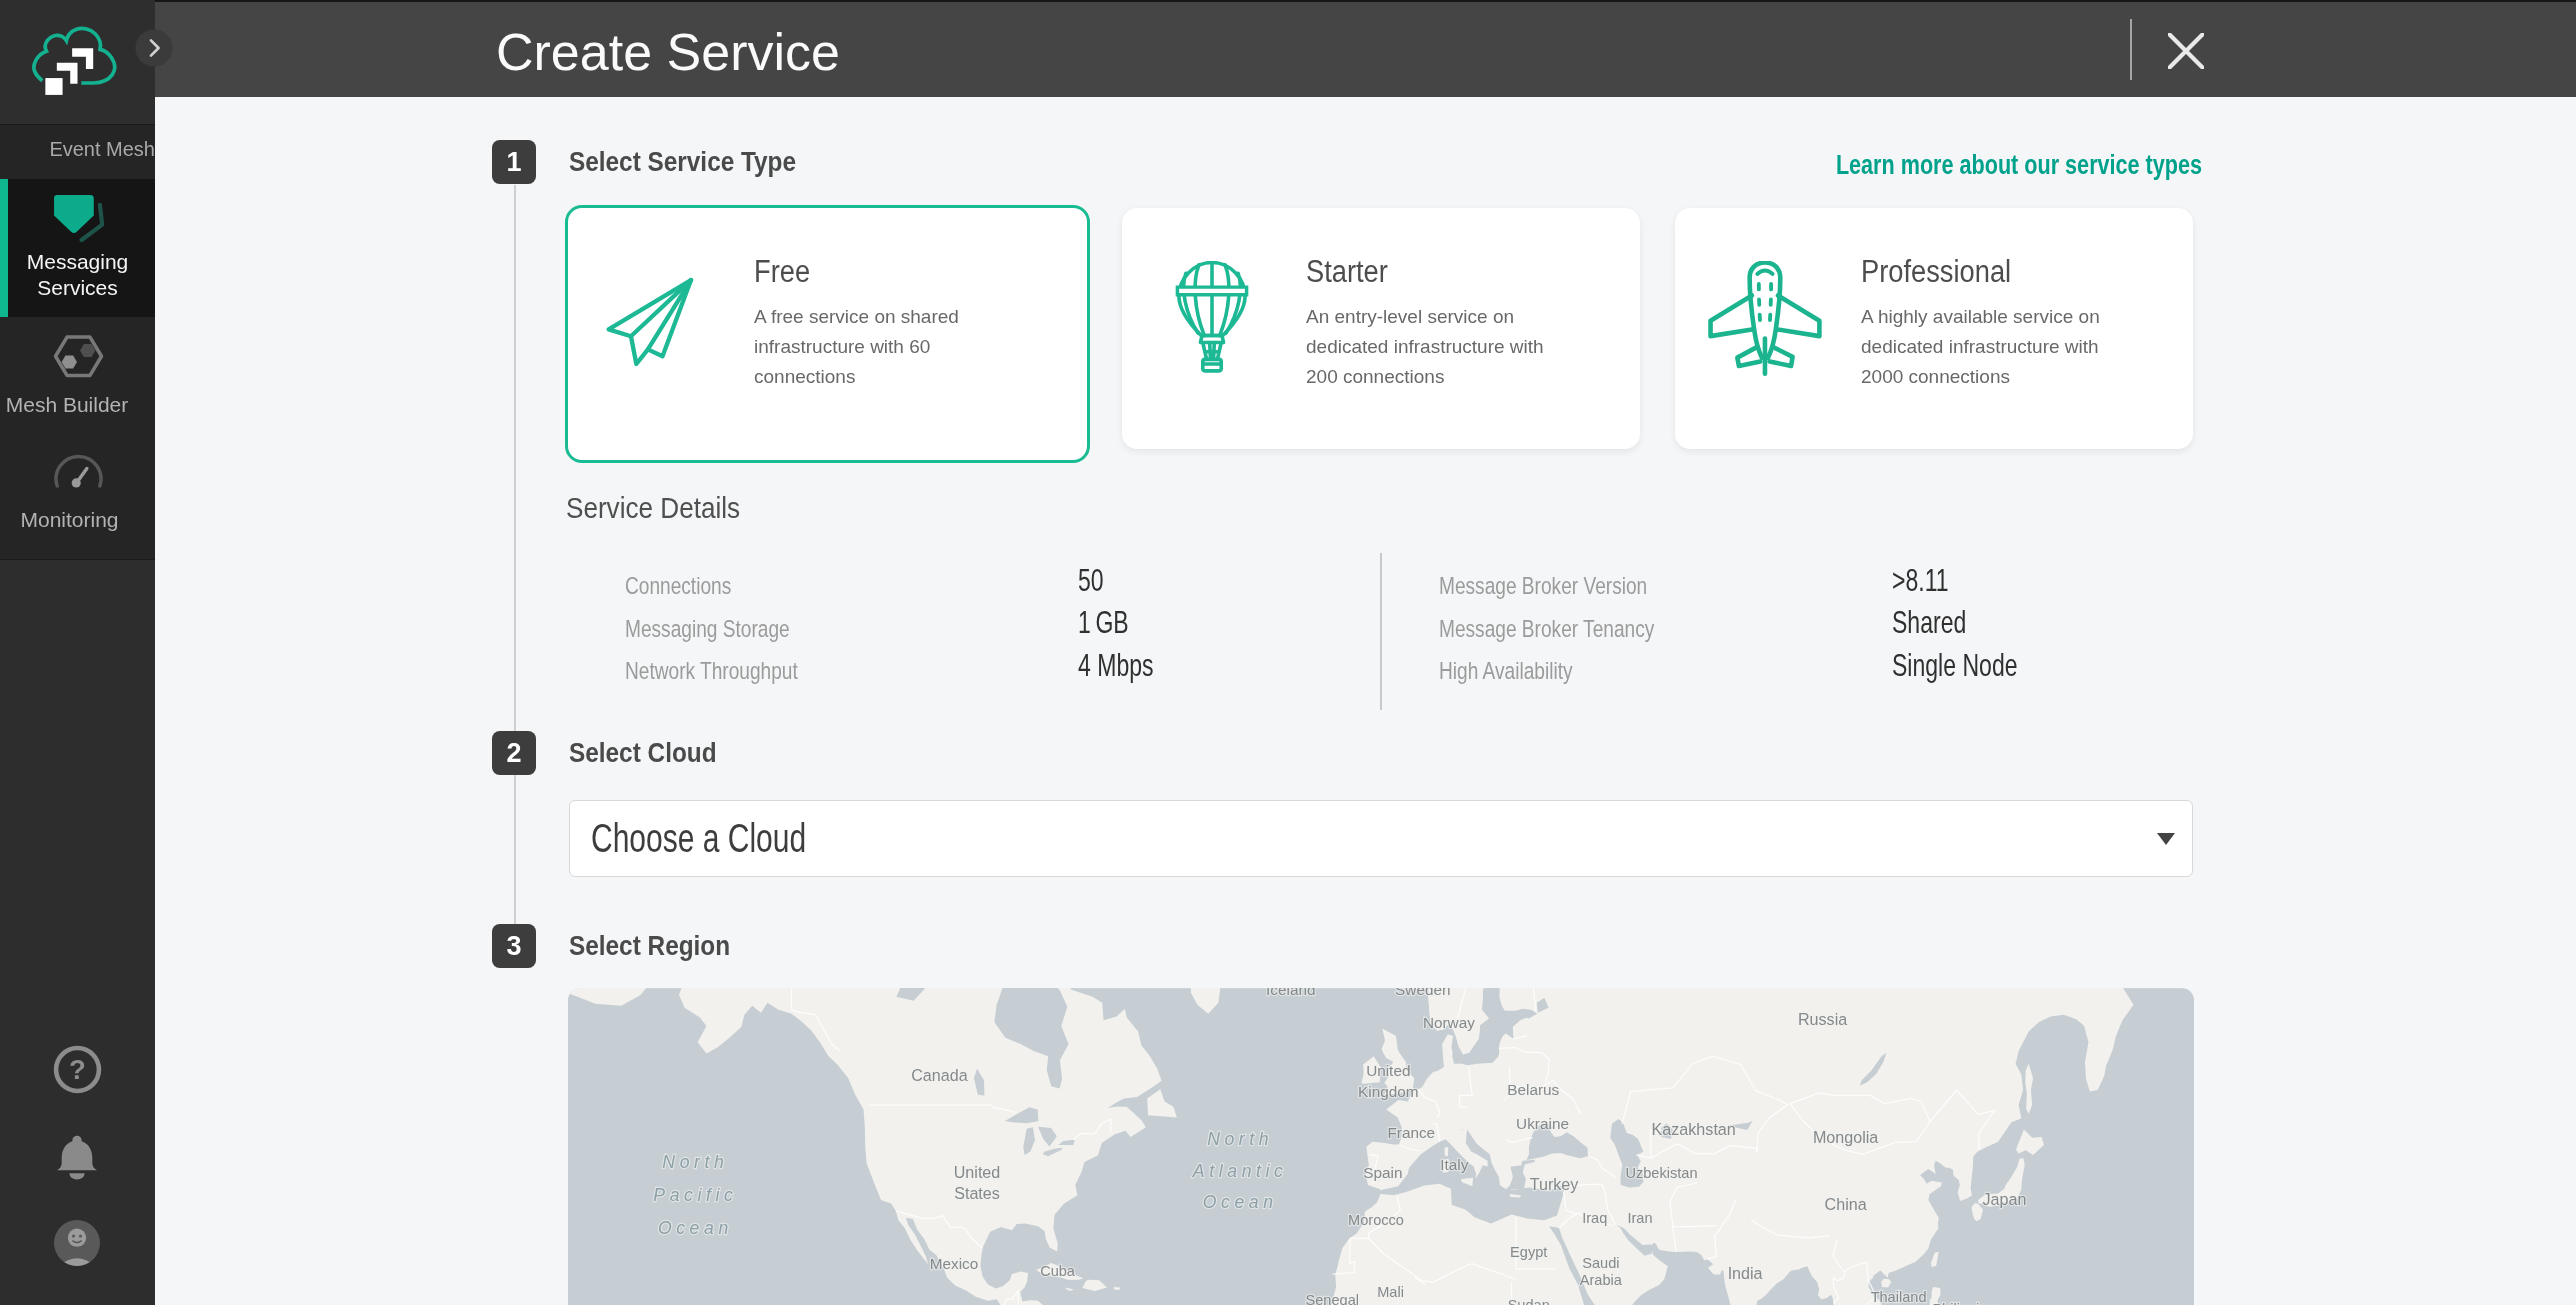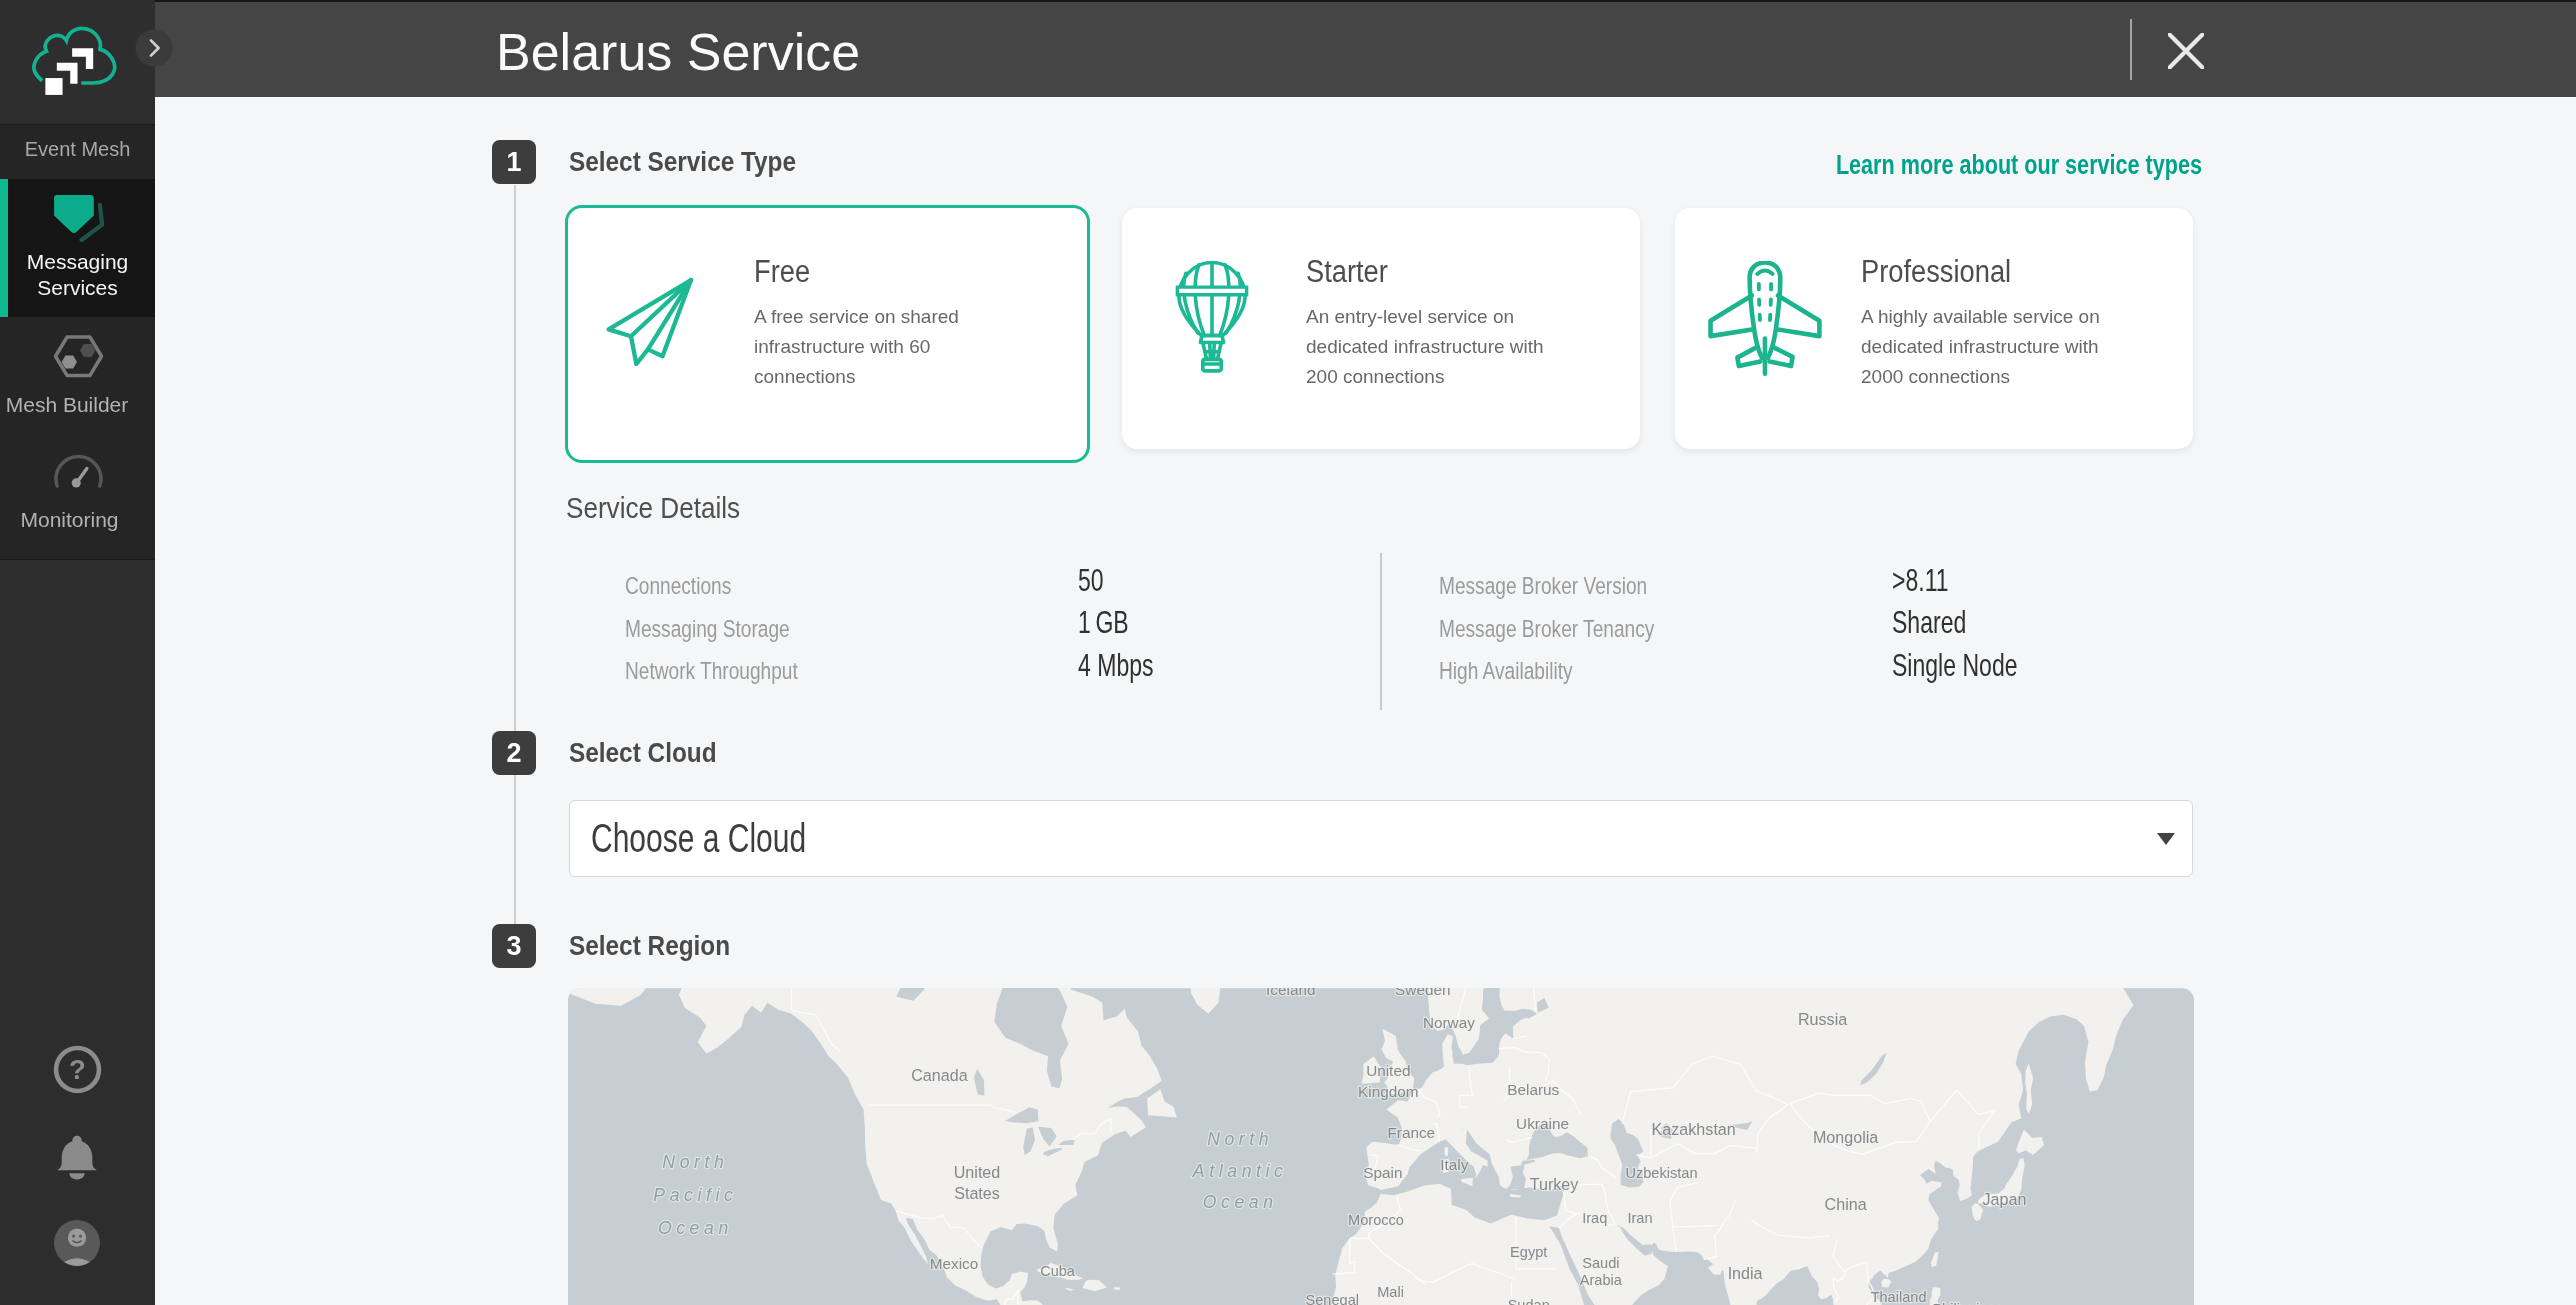--- a/index.html
+++ b/index.html
@@ -2,40 +2,40 @@
 <html style="font-size:12.3px"><head><meta charset="utf-8"><style>
 * { margin:0; padding:0; box-sizing:border-box; }
 html,body { width:2576px; height:1306px; overflow:hidden; }
 body { font-family:"Liberation Sans", sans-serif; background:#f5f6f7; position:relative; }
 .abs { position:absolute; }
 </style></head>
 <body>
 
 <div class="abs" style="left:155px;top:0;width:2421px;height:97px;background:#454545;"></div>
 <div class="abs" style="left:0;top:0;width:2576px;height:2.3px;background:#161616;"></div>
-<div class="abs" style="left:496px;top:0;height:97px;line-height:105px;font-size:52px;color:#fafafa;">Belarus Service</div>
+<div class="abs" style="left:496px;top:0;height:97px;line-height:105px;font-size:52px;color:#fafafa;">Create Service</div>
 <div class="abs" style="left:2130px;top:19px;width:1.5px;height:61px;background:#bdbdbd;opacity:.8;"></div>
 <svg class="abs" style="left:2168px;top:33px;" width="36" height="36" viewBox="0 0 47 47">
     <path d="M2,2 L45,45 M45,2 L2,45" stroke="#e9e9e9" stroke-width="5.5" stroke-linecap="round"></path>
   </svg>
 
 <div class="abs" style="left:0;top:0;width:155px;height:1306px;background:#2d2d2d;"></div>
 <div class="abs" style="left:0;top:0;width:155px;height:124px;background:#2e2e2e;"></div>
 <div class="abs" style="left:0;top:124px;width:155px;height:436px;background:#252525;border-top:0.8px solid #1c1c1c;border-bottom:0.8px solid #1c1c1c;"></div>
 <svg class="abs" style="left:0;top:0;" width="155" height="124" viewBox="0 0 202 162">
   <path d="M55,105.5 C45,97.5 42.5,89 45,82.5 C47.5,75.5 53,69.5 60.5,67 C58,62.5 58.5,57 62,52.5 C66.5,46.5 74,44.5 80.5,47.5 C83,48.7 85,50.5 86.5,53 C88,46.5 92.5,41 99,38.5 C107.5,35.5 117.5,37.5 124,44 C129.5,49.5 132,57.5 130.5,64.5 C136.5,66 142,70 145.5,75.5 C150,82.5 151,91 146.5,97.5 C141.5,104.5 132,108.2 122,108.4 L106,108.4" fill="none" stroke="#14b191" stroke-width="4.8"></path>
   <path d="M94,63 H121.5 V90 H112 V74 H94 Z" fill="#fff"></path>
   <path d="M74,82 H101 V109.5 H91.5 V92.5 H74 Z" fill="#fff"></path>
   <path d="M59,102 H81.5 V124 H59 Z" fill="#fff"></path>
 </svg>
 <svg class="abs" style="left:135px;top:29px;" width="38" height="38" viewBox="0 0 50 50">
   <circle cx="25" cy="25" r="24.5" fill="#3b3b3b"></circle>
   <path d="M21,15 L31,25 L21,35" fill="none" stroke="#cfcfcf" stroke-width="3.6" stroke-linecap="round" stroke-linejoin="round"></path>
 </svg>
-<div class="abs" style="left:0;top:138px;width:155px;text-align:center;font-size:20px;color:#a9a9a9;">Event Mesh</div>
+<div class="abs" style="left:0;top:138px;width:155px;text-align:right;font-size:20px;color:#a9a9a9;">Event Mesh</div>
 
 <div class="abs" style="left:0;top:179px;width:155px;height:138px;background:#151515;"></div>
 <div class="abs" style="left:0;top:179px;width:7.7px;height:138px;background:#10b890;"></div>
 <svg class="abs" style="left:51px;top:188px;" width="55" height="55" viewBox="0 0 72 72">
   <path d="M64,22 L67,48 L40,68" fill="none" stroke="#1d5348" stroke-width="5.5" stroke-linecap="round" stroke-linejoin="round"></path>
   <path d="M8,9 L51,9 Q56,9 56,13 L56,36 L34,57 Q30,61 26,57 L4,36 L4,13 Q4,9 8,9 Z" fill="#0cab8b"></path>
 </svg>
 <div class="abs" style="left:0;top:249px;width:155px;text-align:center;font-size:21px;line-height:26px;color:#f5f5f5;">Messaging<br>Services</div>
 
 <svg class="abs" style="left:53px;top:334px;" width="51" height="46" viewBox="0 0 66 60">

